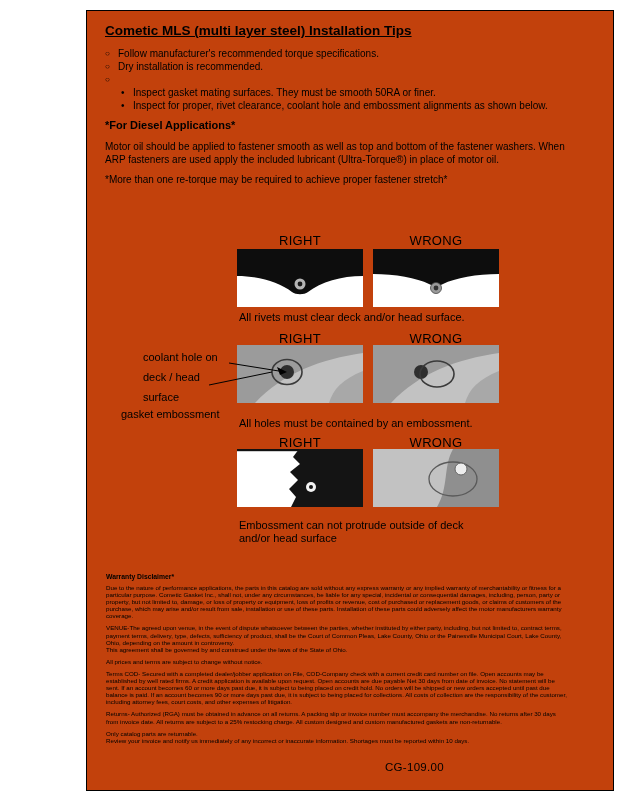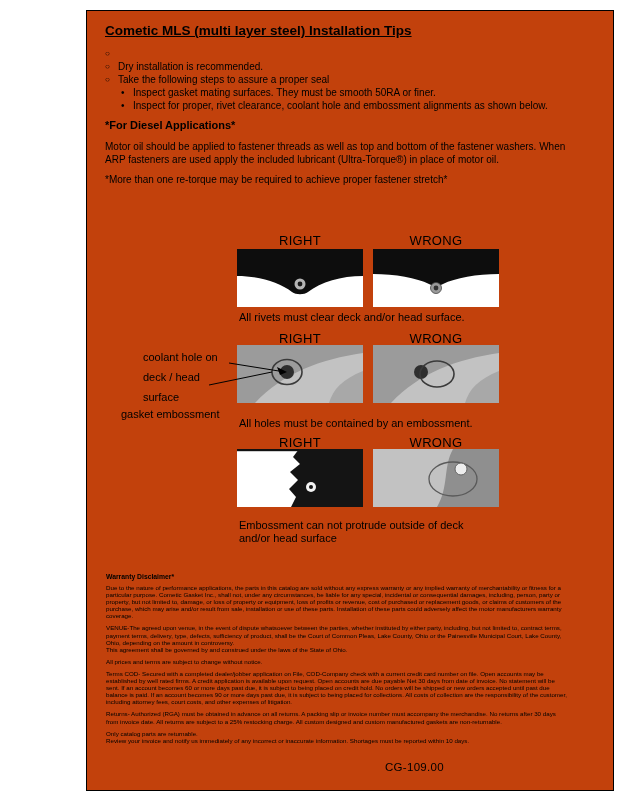--- a/index.html
+++ b/index.html
@@ -44,42 +44,42 @@
 </head>
 <body>
 
 <div class="page-border">
 
   <div class="abs title">Cometic MLS (multi layer steel) Installation Tips</div>
 
   <div class="abs bullets">
     <div class="b-row">
       <span class="b-marker">○</span>
+      <span>Follow manufacturer's recommended torque specifications.</span>
     </div>
     <div class="b-row">
       <span class="b-marker">○</span>
       <span>Dry installation is recommended.</span>
     </div>
     <div class="b-row">
       <span class="b-marker">○</span>
-      <span>Take the following steps to assure a proper seal</span>
     </div>
     <div class="b-row sub">
       <span class="b-marker">•</span>
       <span>Inspect gasket mating surfaces.  They must be smooth 50RA or finer.</span>
     </div>
     <div class="b-row sub">
       <span class="b-marker">•</span>
       <span>Inspect for proper, rivet clearance, coolant hole and embossment alignments as shown below.</span>
     </div>
   </div>
 
   <div class="abs diesel">
     <div class="diesel-h">*For Diesel Applications*</div>
-    <p>Motor oil should be applied to fastener threads as well as top and bottom of the fastener washers. When ARP fasteners are used apply the included lubricant (Ultra-Torque®) in place of motor oil.</p>
+    <p>Motor oil should be applied to fastener smooth as well as top and bottom of the fastener washers. When ARP fasteners are used apply the included lubricant (Ultra-Torque®) in place of motor oil.</p>
     <p class="note">*More than one re-torque may be required to achieve proper fastener stretch*</p>
   </div>
 
   <div class="abs dlabel" style="left:150px; top:222px;">RIGHT</div>
   <div class="abs dlabel" style="left:286px; top:222px;">WRONG</div>
 
   <svg class="abs panel" style="left:150px; top:238px;" viewBox="0 0 126 58">
     <rect width="126" height="58" fill="#0d0d0d"></rect>
     <path d="M0,58 L0,27 C22,27 42,33 55,43 C59,46 67,46 71,43 C84,33 104,27 126,27 L126,58 Z" fill="#ffffff"></path>
     <circle cx="63" cy="35" r="5.5" fill="#b5b5b5"></circle>

